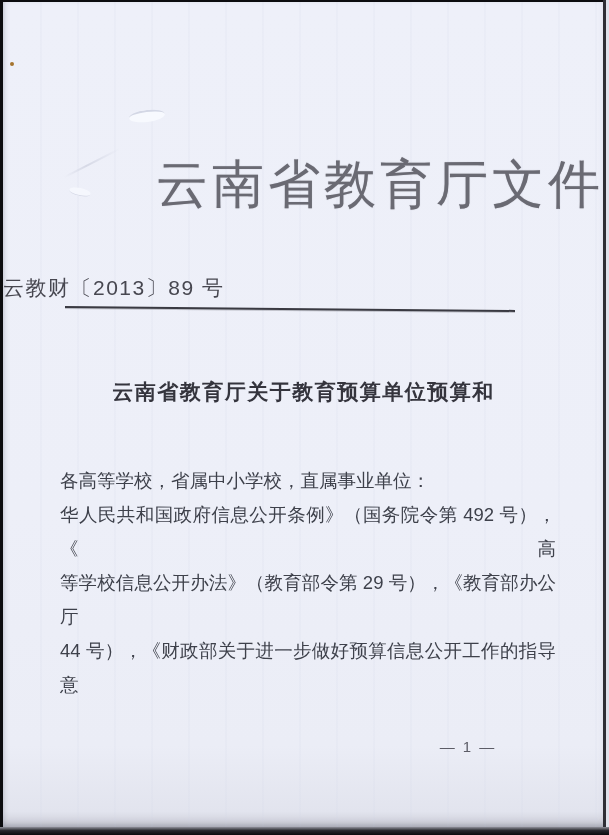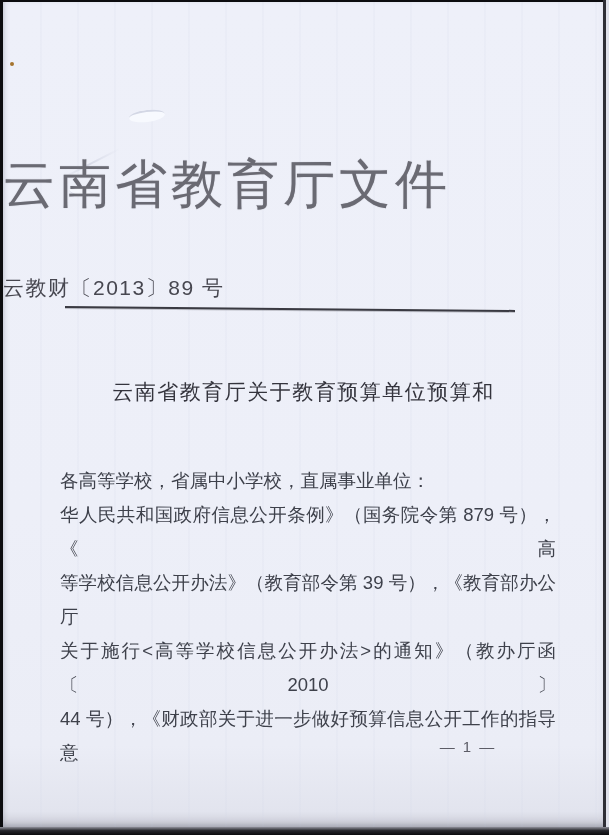--- a/index.html
+++ b/index.html
@@ -61,21 +61,21 @@
   }
   .crease-c {
     position: absolute; left: 66px; top: 186px; width: 22px; height: 8px;
     border-radius: 50%; background: #f5f7fd; border-bottom: 1px solid #d8dbe8;
     transform: rotate(12deg);
   }
 
   
   .agency-masthead {
     position: absolute; left: 0; top: 148px; width: 100%;
-    text-align: left;
+    text-align: right;
     font-size: 52px;
     letter-spacing: 4px;
     color: #6a6a73;
     font-weight: 500;
     text-shadow: 0 0 1px rgba(106,106,115,0.45);
     white-space: nowrap;
   }
 
   .doc-number {
     position: absolute; left: 0; top: 272px; width: 100%;
@@ -89,21 +89,21 @@
     background: #3a3a42;
     transform: rotate(0.5deg);
     transform-origin: left center;
     box-shadow: 0 1px 0 rgba(58,58,66,0.25);
   }
 
   
   .doc-title {
     position: absolute; left: 0; top: 368px; width: 100%;
     text-align: center;
-    font-weight: 400;
+    font-weight: 700;
     font-size: 21px;
     letter-spacing: 1.5px;
     line-height: 44px;
     color: #34343d;
   }
 
   
   .body-block {
     position: absolute; left: 57px; top: 462px; width: 496px;
     font-size: 18.5px;
@@ -142,23 +142,22 @@
     <div class="doc-number">云教财〔2013〕89 号</div>
 
     <div class="masthead-rule"></div>
 
     <div class="doc-title">
       <div>云南省教育厅关于教育预算单位预算和</div>
     </div>
 
     <div class="body-block">
       <div class="body-line salutation-line">各高等学校，省属中小学校，直属事业单位：</div>
-      <div class="body-line">华人民共和国政府信息公开条例》（国务院令第 879 号），《高</div>
-      <div class="body-line">等学校信息公开办法》（教育部令第 39 号），《教育部办公厅</div>
-      <div class="body-line">关于施行&lt;高等学校信息公开办法&gt;的通知》（教办厅函〔2010〕</div>
+      <div class="body-line">华人民共和国政府信息公开条例》（国务院令第 492 号），《高</div>
+      <div class="body-line">等学校信息公开办法》（教育部令第 29 号），《教育部办公厅</div>
       <div class="body-line">44 号），《财政部关于进一步做好预算信息公开工作的指导意</div>
 
     </div>
 
     <div class="page-number">— 1 —</div>
 
   </div>
 
   <div class="edge-right-line"></div>
   <div class="edge-right-sliver"></div>

